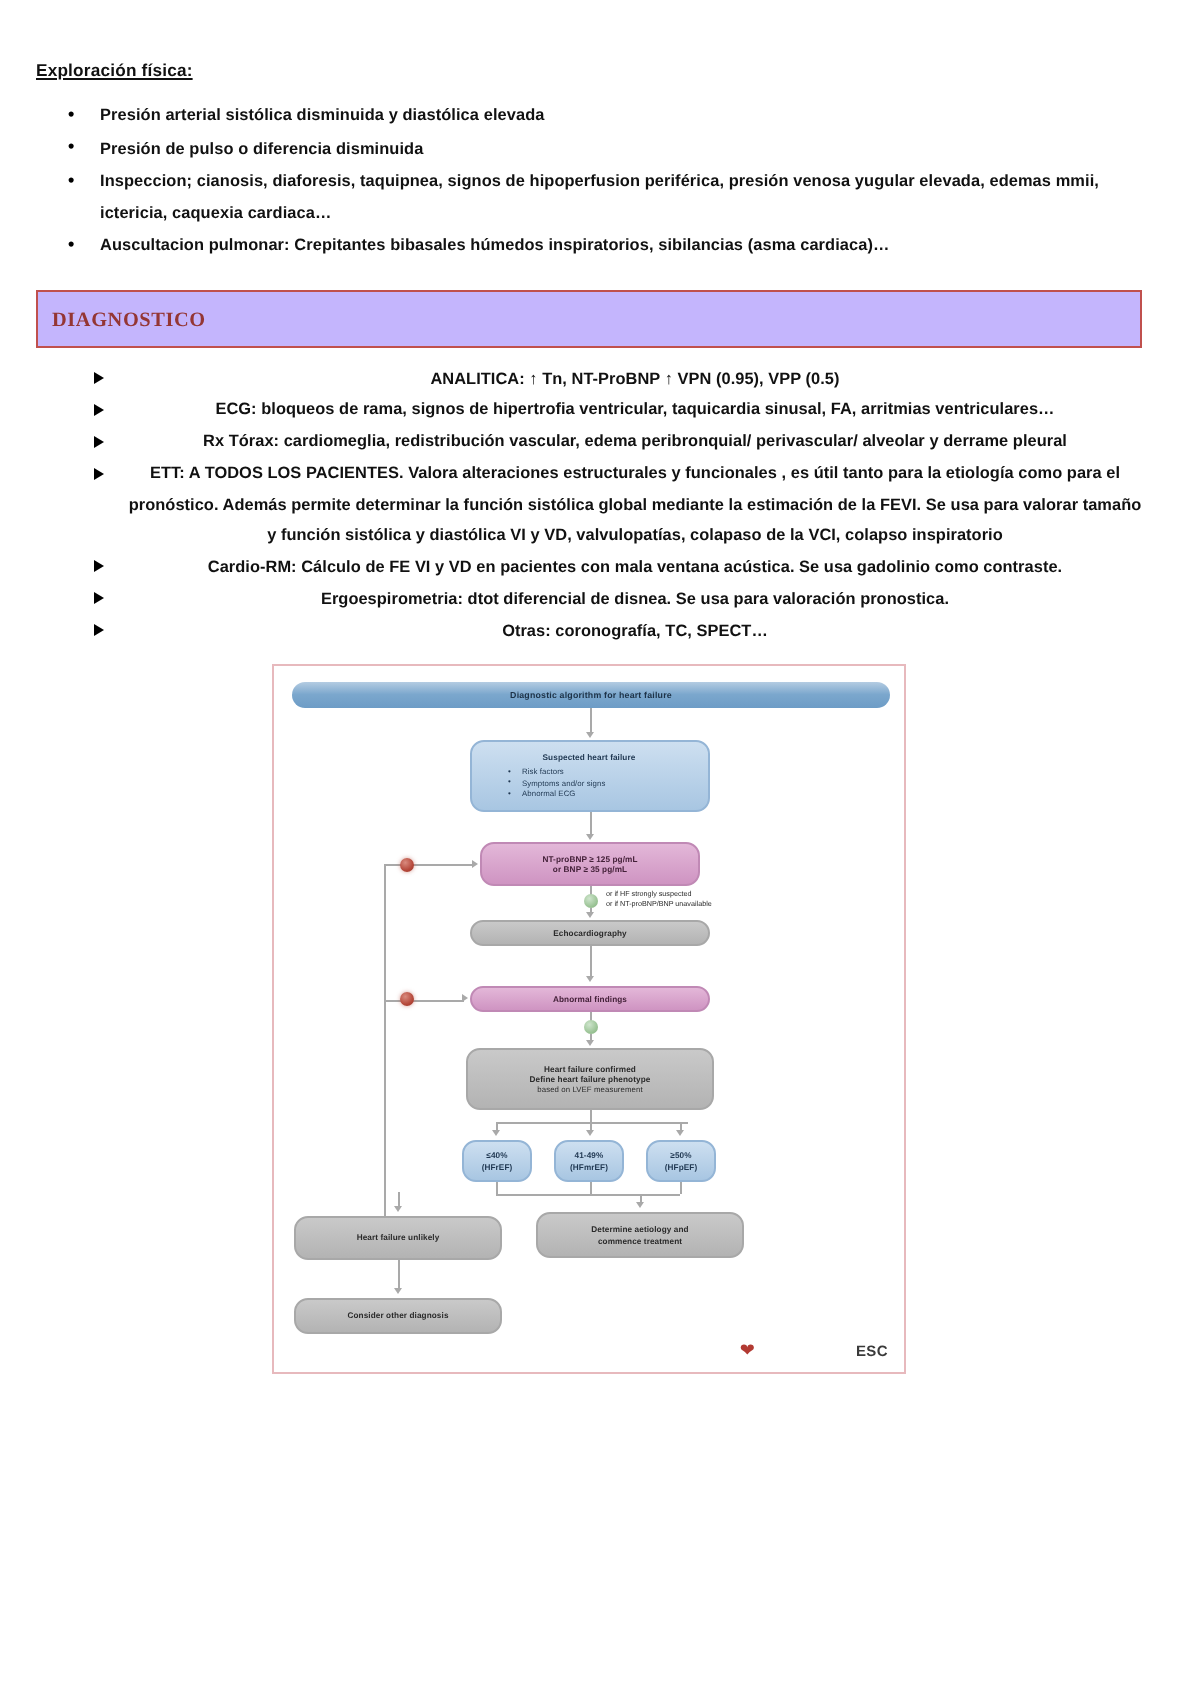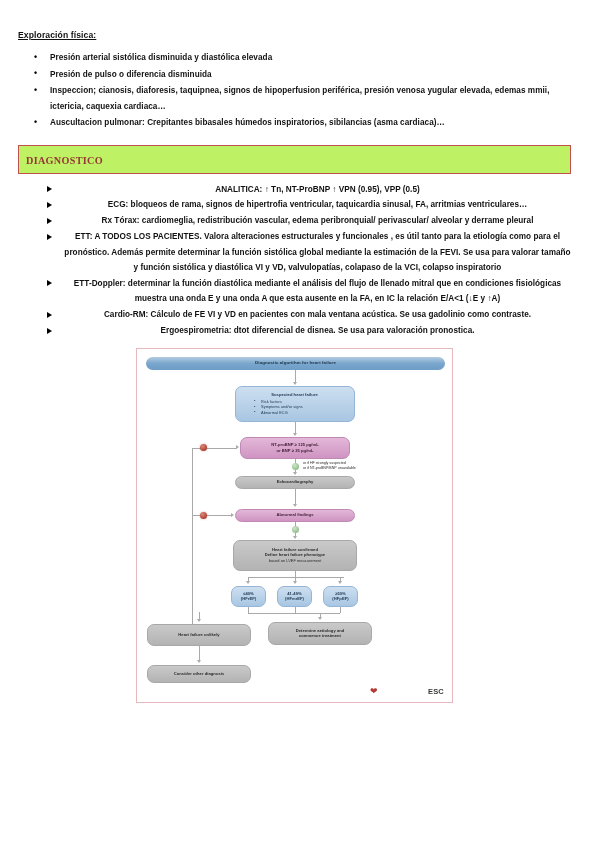--- a/index.html
+++ b/index.html
@@ -44,21 +44,21 @@
     position: absolute;
     left: 16px; top: -0.5px;
     font-size: 9px;
     color: #000;
   }
   .ital { font-weight: bold; }
 
   
   .banner {
     margin: 14px 0 8px 0;
-    background: #bef264;
+    background: #c4b5fd;
     border: 1.3px solid #c0504d;
     padding: 4px 7px 5px 7px;
   }
   .banner-text {
     font-family: "Liberation Serif", serif;
     font-size: 10.2px;
     font-weight: bold;
     color: #943634;
     letter-spacing: .3px;
   }
@@ -208,23 +208,23 @@
 
   <div class="banner">
     <span class="banner-text">DIAGNOSTICO</span>
   </div>
 
   <ul class="tri-list">
     <li>ANALITICA: ↑ Tn, NT-ProBNP ↑ VPN (0.95), VPP (0.5)</li>
     <li>ECG: bloqueos de rama, signos de hipertrofia ventricular, taquicardia sinusal, FA, arritmias ventriculares…</li>
     <li>Rx Tórax: cardiomeglia, redistribución vascular, edema peribronquial/ perivascular/ alveolar y derrame pleural</li>
     <li>ETT: A TODOS LOS PACIENTES. Valora alteraciones estructurales y funcionales , es útil tanto para la etiología como para el pronóstico. Además permite determinar la función sistólica global mediante la estimación de la FEVI. Se usa para valorar tamaño y función sistólica y diastólica VI y VD, valvulopatías, colapaso de la VCI, colapso inspiratorio</li>
-    <li>ETT-Doppler: determinar la función diastólica mediante el análisis del flujo de llenado mitral que en condiciones fisiológicas muestra una onda E y una onda A que esta ausente en la FA, en IC la relación E/A&lt;1 (↓E y ↑A)</li>
     <li>Cardio-RM: Cálculo de FE VI y VD en pacientes con mala ventana acústica. Se usa gadolinio como contraste.</li>
     <li>Ergoespirometria: dtot diferencial de disnea. Se usa para valoración pronostica.</li>
+    <li>Otras: coronografía, TC, SPECT…</li>
   </ul>
 
   <div class="figure-wrap">
     <div class="figure">
       <div class="fc">
 
         <div class="node title-bar">
           <span>Diagnostic algorithm for heart failure</span>
         </div>
 

